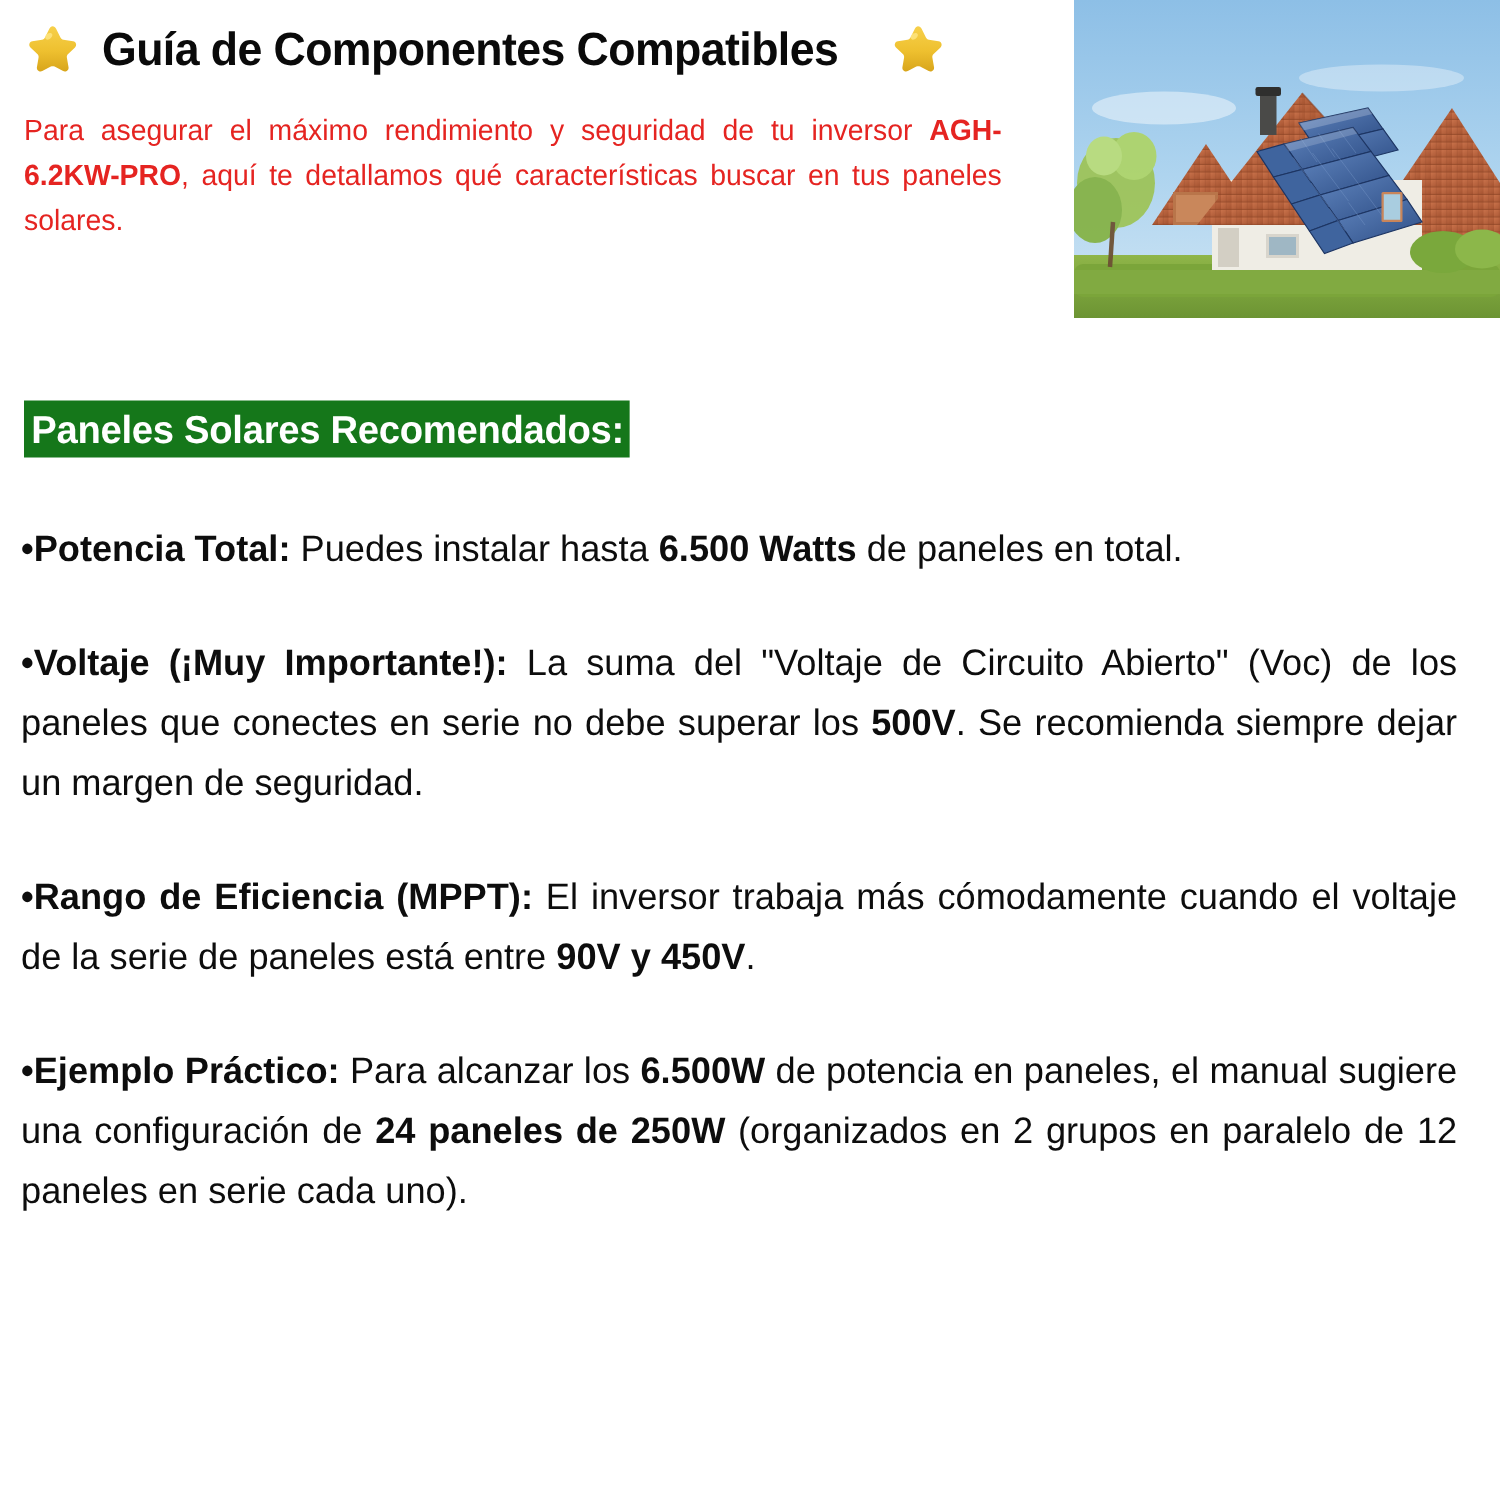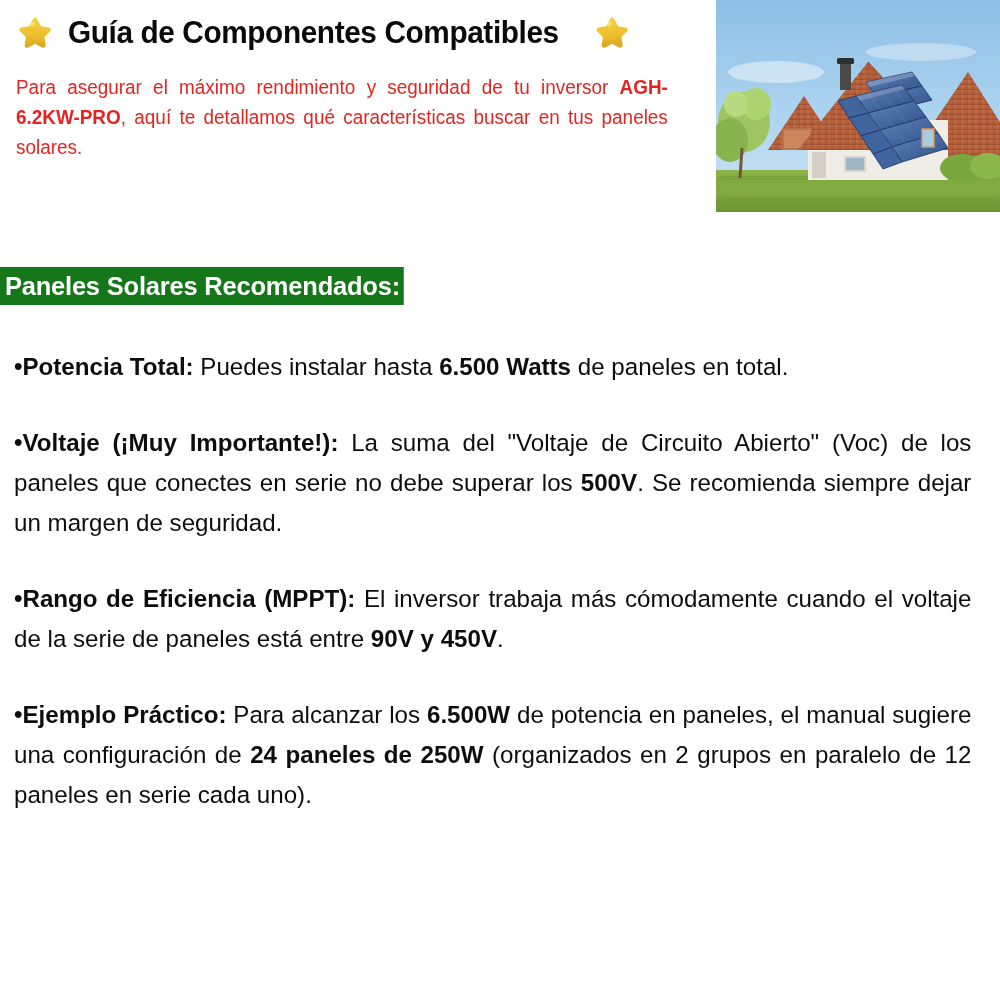--- a/index.html
+++ b/index.html
@@ -70,21 +70,21 @@
     width: 284px;
     height: 212px;
     overflow: hidden;
     background: #9ec8e8;
   }
   .photo svg { display: block; width: 284px; height: 212px; }
 
   
   .section-head-row {
     position: absolute;
-    left: 0;
+    left: 16px;
     top: 267px;
   }
   .section-head {
     display: inline-block;
     background: #15771a;
     color: #ffffff;
     font-size: 26px;
     font-weight: bold;
     line-height: 38px;
     padding: 0 4px 0 5px;

